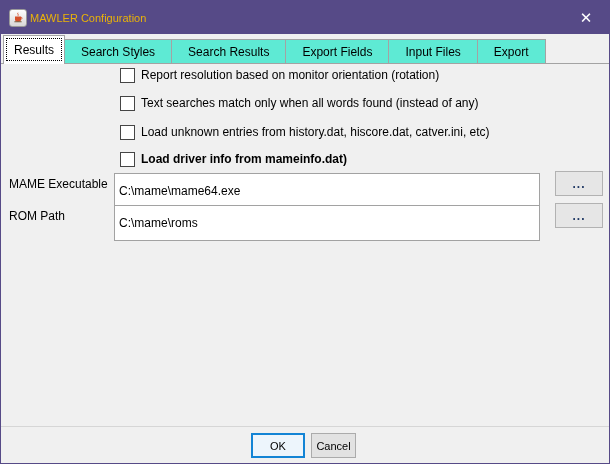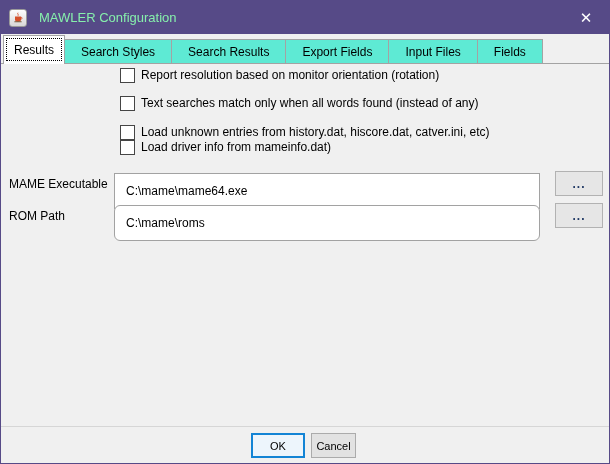--- a/index.html
+++ b/index.html
@@ -15,21 +15,21 @@
     position:absolute; top:0; left:0; right:0; height:33px;
     background:#564a87; display:flex; align-items:center; padding-left:8px;
   }
   .app-icon {
     width:18px; height:18px; border-radius:3px;
     background:linear-gradient(#fdfdfd,#d8d8d8);
     border:1px solid #9a9a9a;
     display:flex; align-items:center; justify-content:center;
     flex:0 0 auto;
   }
-  .titlebar .title { color:#86efac; font-size:13px; margin-left:12px; white-space:nowrap; }
+  .titlebar .title { color:#eab308; font-size:11px; margin-left:3px; white-space:nowrap; }
   .close-btn {
     margin-left:auto; width:46px; height:33px;
     display:flex; align-items:center; justify-content:center;
     color:#ffffff; font-size:15px; cursor:default;
   }
   
   .tabbar {
     position:absolute; top:33px; left:0; right:0; height:30px;
     display:flex; align-items:flex-end; padding-left:2px;
     border-bottom:1px solid #a3a3a3;
@@ -45,21 +45,21 @@
   }
   
   .cb-row { position:absolute; left:119px; display:flex; align-items:center; height:16px; }
   .cb-row .box {
     width:15px; height:15px; background:#ffffff; border:1px solid #454545; flex:0 0 auto;
   }
   .cb-row .cb-label { margin-left:6px; white-space:nowrap; }
   .field-label { position:absolute; left:8px; height:22px; line-height:22px; white-space:nowrap; }
   .path-input {
     position:absolute; left:113px; width:426px; height:36px;
-    border:1px solid #a2a2a2; background:#ffffff; padding:0 11px;
+    border:1px solid #a2a2a2; background:#ffffff; padding:0 4px;
     font-family:"Liberation Sans", sans-serif; font-size:12px; color:#000;
   }
   .browse-btn {
     position:absolute; left:554px; width:48px; height:25px;
     background:#e6e6e6; border:1px solid #b2b2b2;
     font-family:"Liberation Sans", sans-serif; font-size:12px; font-weight:bold;
     color:#1f3864; letter-spacing:1px; line-height:18px; padding:0;
   }
   
   .separator { position:absolute; top:425px; left:0; right:0; height:1px; background:#d6d6d6; }
@@ -88,45 +88,45 @@
     <span class="title">MAWLER Configuration</span>
     <span class="close-btn">✕</span>
   </div>
 
   <div class="tabbar">
     <div class="tab selected">Results</div>
     <div class="tab">Search Styles</div>
     <div class="tab">Search Results</div>
     <div class="tab">Export Fields</div>
     <div class="tab">Input Files</div>
-    <div class="tab">Fields</div>
+    <div class="tab">Export</div>
   </div>
 
   <div class="cb-row" style="top:66px;">
     <span class="box"></span>
     <span class="cb-label">Report resolution based on monitor orientation (rotation)</span>
   </div>
   <div class="cb-row" style="top:94px;">
     <span class="box"></span>
     <span class="cb-label">Text searches match only when all words found (instead of any)</span>
   </div>
   <div class="cb-row" style="top:123px;">
     <span class="box"></span>
     <span class="cb-label">Load unknown entries from history.dat, hiscore.dat, catver.ini, etc)</span>
   </div>
-  <div class="cb-row" style="top:138px;">
+  <div class="cb-row" style="top:150px;font-weight:bold;">
     <span class="box"></span>
     <span class="cb-label">Load driver info from mameinfo.dat)</span>
   </div>
 
   <div class="field-label" style="top:172px;">MAME Executable</div>
   <input class="path-input" style="top: 172px;" value="C:\mame\mame64.exe">
   <button class="browse-btn" style="top:170px;">...</button>
 
   <div class="field-label" style="top:204px;">ROM Path</div>
-  <input class="path-input" style="top: 204px; border-radius: 6px;" value="C:\mame\roms">
+  <input class="path-input" style="top: 204px;" value="C:\mame\roms">
   <button class="browse-btn" style="top:202px;">...</button>
 
   <div class="separator"></div>
   <button class="btn btn-ok">OK</button>
   <button class="btn btn-cancel">Cancel</button>
 
 </div>
 
 </body></html>

